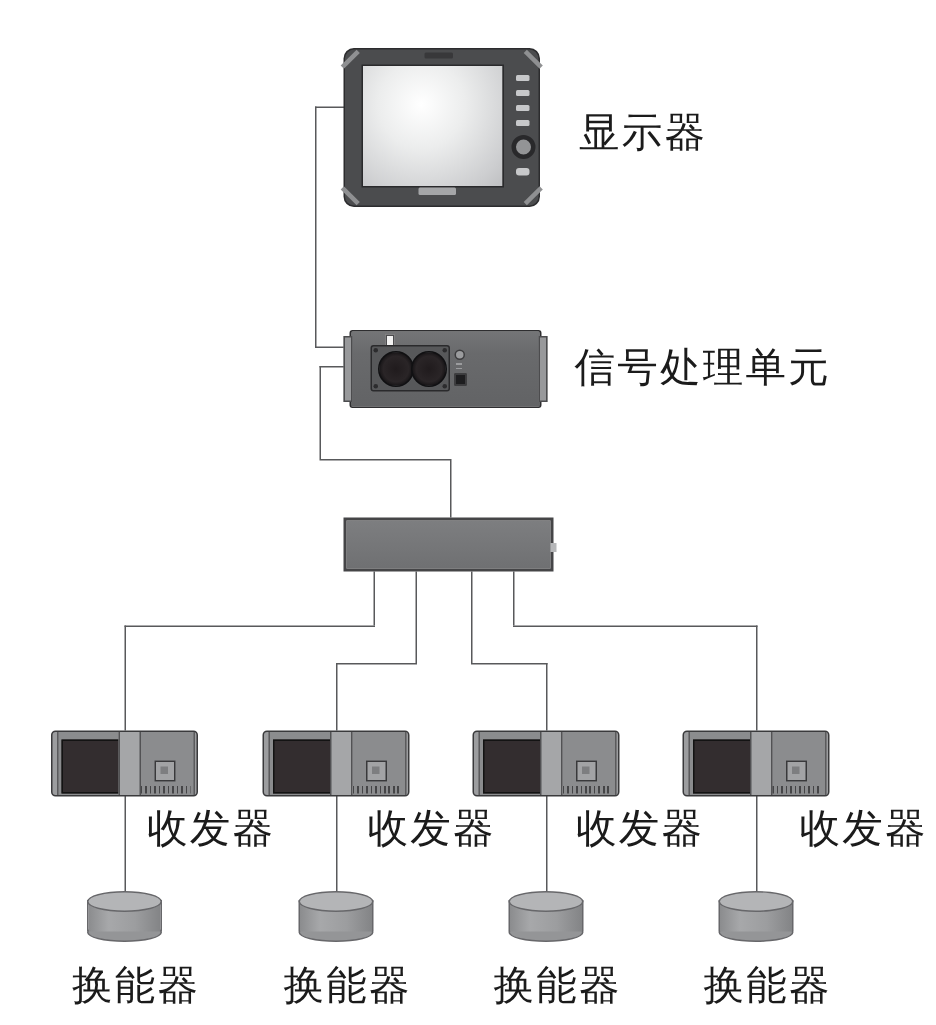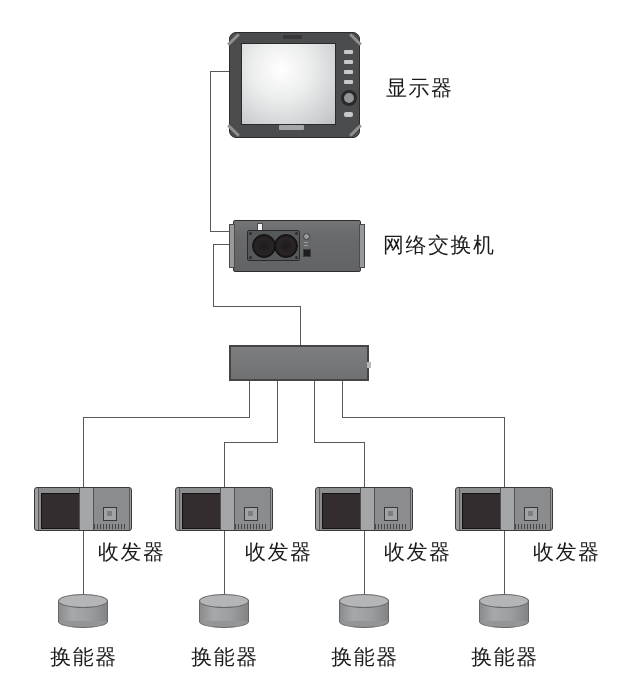--- a/index.html
+++ b/index.html
@@ -1,21 +1,21 @@
 <!DOCTYPE html>
 <html><head>
 <meta charset="utf-8">
 <style>
   html,body{margin:0;padding:0;background:#ffffff;}
   .canvas{
     position:relative;width:624px;height:683px;background:#ffffff;overflow:hidden;
     font-family:"Liberation Serif","DejaVu Serif",serif;
   }
   .lbl{
-    position:absolute;font-size:21px;line-height:22px;color:#1b1b1b;
+    position:absolute;font-size:27px;line-height:22px;color:#1b1b1b;
     letter-spacing:1.5px;white-space:nowrap;
   }
   .ln{position:absolute;background:#58595b;}
 
   
   .monitor{position:absolute;left:229px;top:32px;width:129px;height:104px;
     background:#4b4c4e;border:1px solid #2c2c2e;border-radius:7px;}
   .mon-cut{position:absolute;width:15px;height:3px;background:#8f9092;}
   .mon-cut.tl{left:-4px;top:5px;transform:rotate(-45deg);}
   .mon-cut.tr{right:-4px;top:5px;transform:rotate(45deg);}
@@ -145,21 +145,21 @@
       <div class="screw" style="right:1px;top:1px"></div>
       <div class="screw" style="left:1px;bottom:1px"></div>
       <div class="screw" style="right:1px;bottom:1px"></div>
       <div class="fan f1"></div>
       <div class="fan f2"></div>
     </div>
     <div class="sig-ind-dot"></div>
     <div class="sig-ind-marks"></div>
     <div class="sig-ind-sq"></div>
   </div>
-  <div class="lbl" style="left:383px;top:234px">网络交换机</div>
+  <div class="lbl" style="left:383px;top:234px">信号处理单元</div>
 
   <div class="switch">
     <div class="switch-tab"></div>
   </div>
 
   <div class="trx" style="left:34px">
     <div class="trx-face"></div>
     <div class="trx-dark"></div>
     <div class="trx-strip"></div>
     <div class="trx-port">

